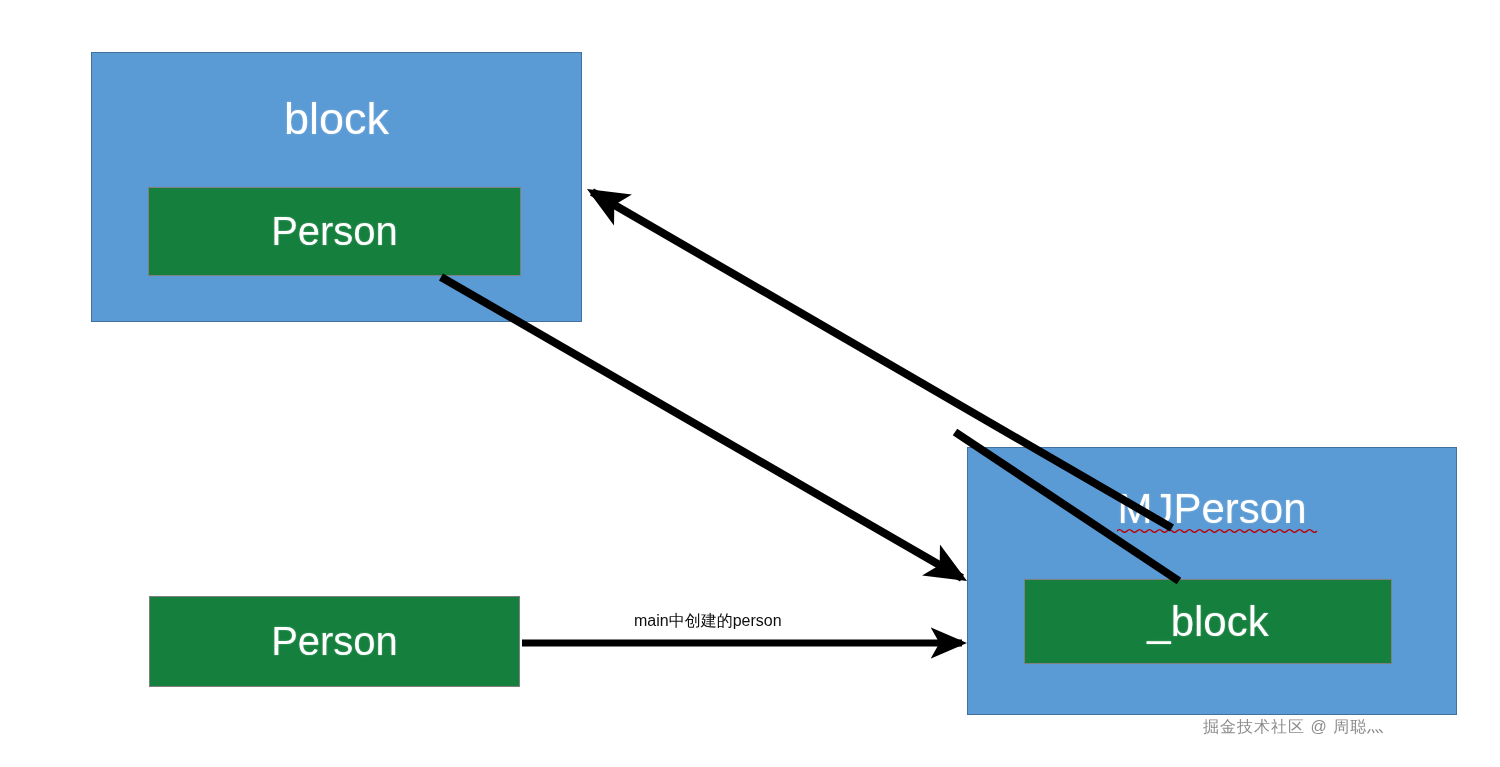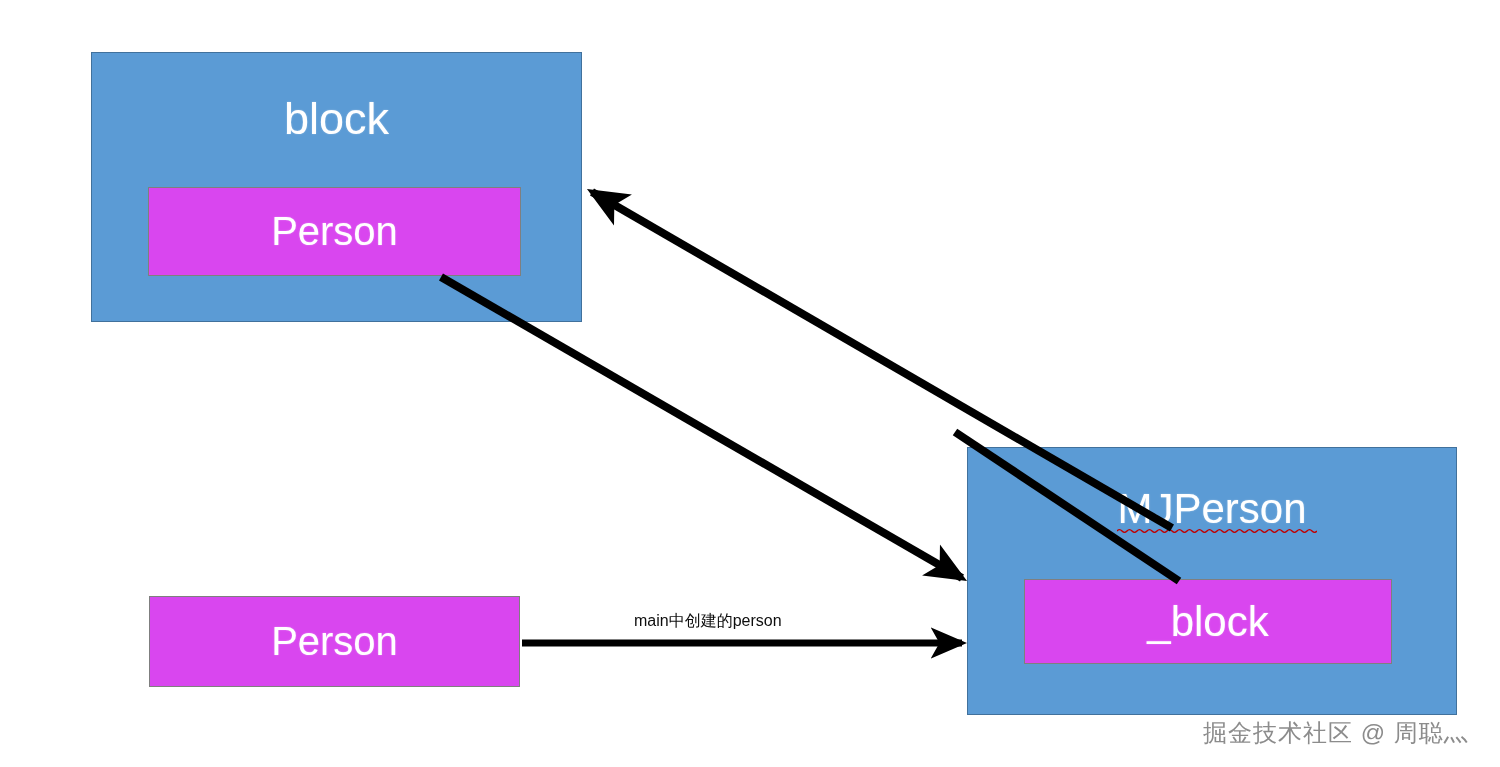--- a/index.html
+++ b/index.html
@@ -27,21 +27,21 @@
     justify-content: center;
     color: #ffffff;
     text-shadow: 0 0 2px rgba(255,255,255,0.35);
     white-space: nowrap;
   }
   .box-blue {
     background: #5B9BD5;
     border: 1px solid #41719C;
   }
   .box-orange {
-    background: #d946ef;
+    background: #15803d;
     border: 1px solid #7F7F7F;
   }
   
   .container-label {
     position: absolute;
     left: 0;
     right: 0;
     text-align: center;
     color: #ffffff;
     white-space: nowrap;
@@ -124,21 +124,21 @@
   }
   #edge-label-main-person {
     left: 634px;
     top: 611px;
   }
   
   #watermark {
     position: absolute;
     left: 1203px;
     top: 717px;
-    font-size: 24px;
+    font-size: 16px;
     color: #8c8c8c;
     letter-spacing: 1px;
     white-space: nowrap;
     text-shadow: 0 1px 0 #ffffff;
   }
 </style>
 </head>
 <body>
 
 <div id="canvas">

